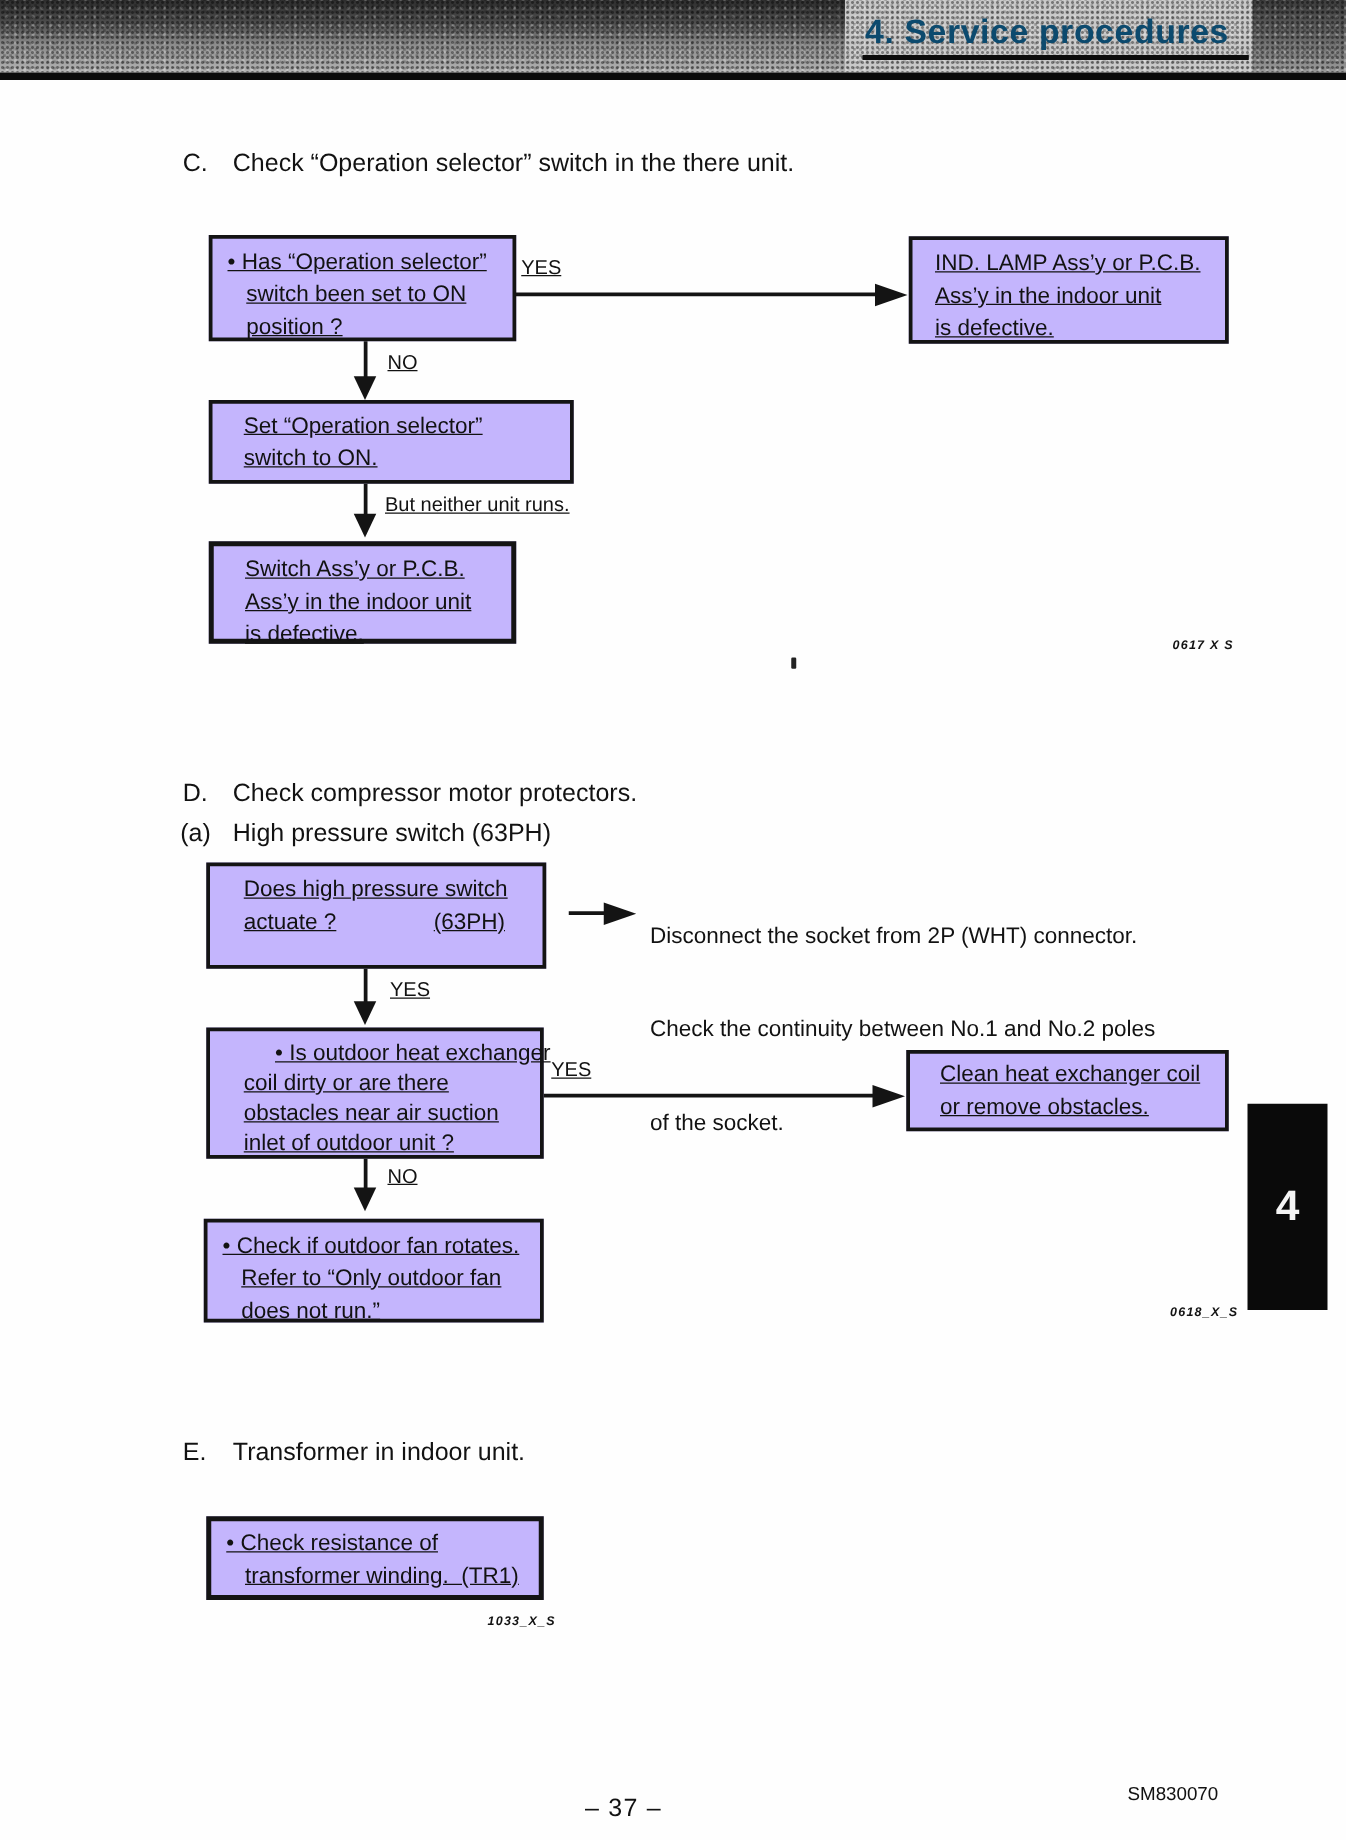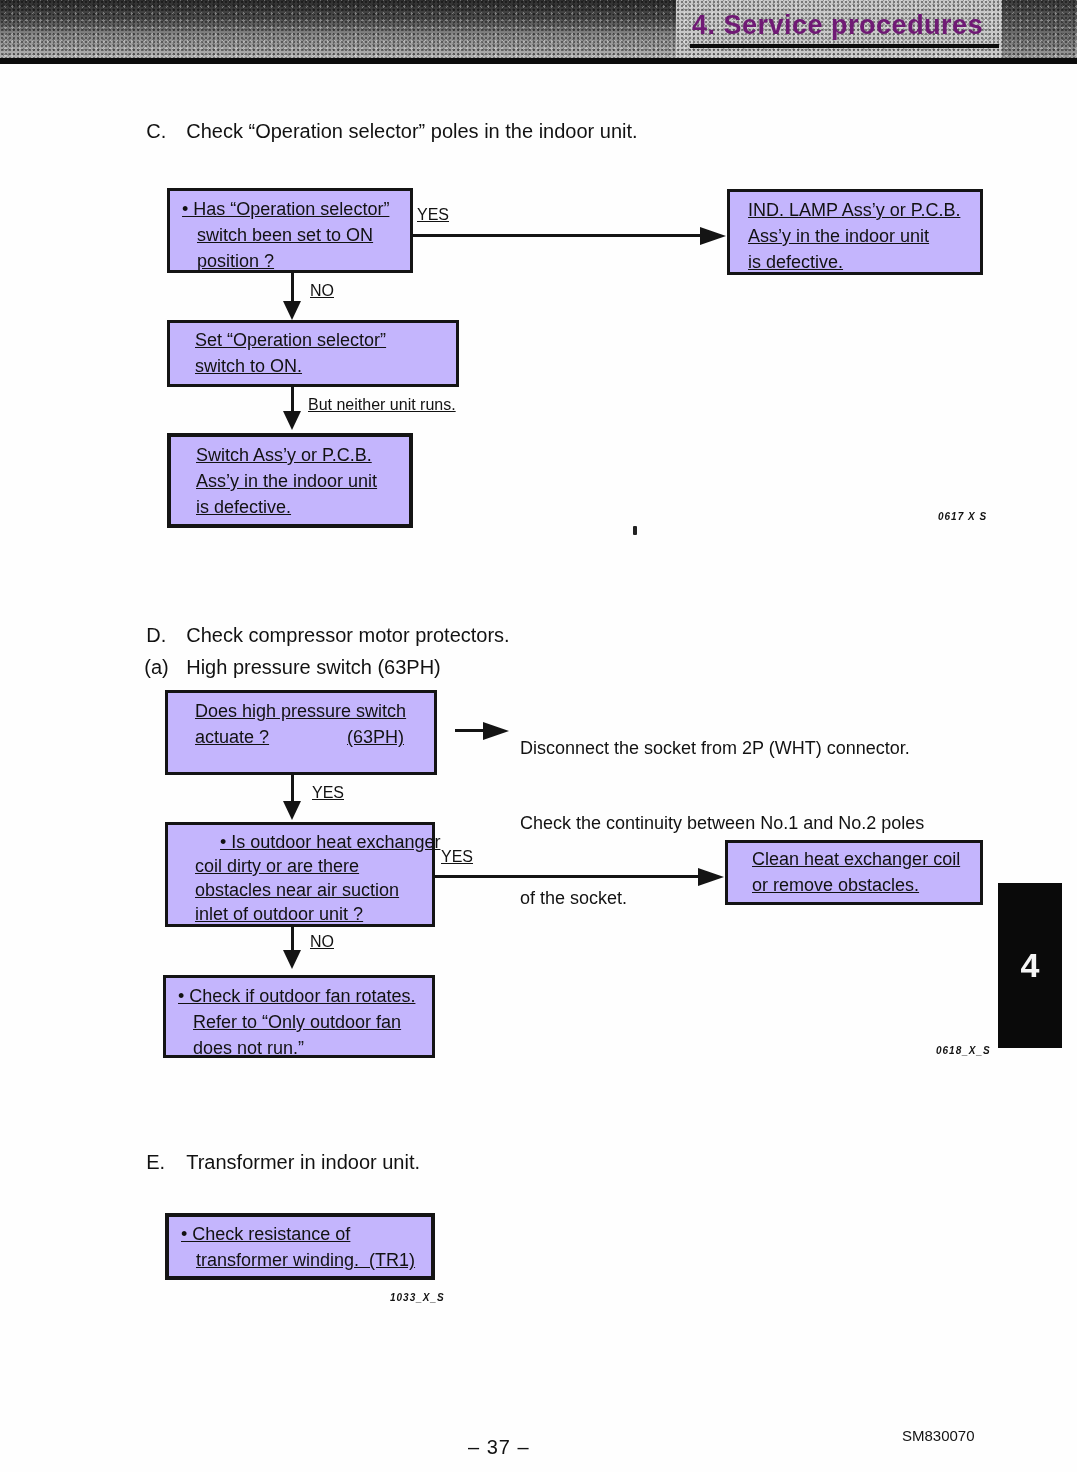--- a/index.html
+++ b/index.html
@@ -17,21 +17,21 @@
   .banner-right{position:absolute;left:1002px;top:0;width:75px;height:58px;
     background:linear-gradient(180deg,#3c3c3c 0%,#6a6a6a 55%,#9b9b9b 100%);}
   .banner-noise{position:absolute;left:0;top:0;width:1077px;height:58px;
     background-image:
       radial-gradient(rgba(0,0,0,0.40) 1px, transparent 1.3px),
       radial-gradient(rgba(255,255,255,0.30) 1px, transparent 1.3px),
       radial-gradient(rgba(0,0,0,0.25) 1px, transparent 1.4px);
     background-size:4px 4px,7px 7px,5px 5px;
     background-position:0 0,2px 3px,1px 2px;}
   .banner-title{position:absolute;left:690px;top:10px;font-size:27px;font-weight:bold;
-    letter-spacing:0.5px;color:#701a75;border-bottom:4px solid #0c0c0c;
+    letter-spacing:0.5px;color:#0c4a6e;border-bottom:4px solid #0c0c0c;
     padding:0 16px 3px 2px;white-space:pre;}
   .banner-rule{position:absolute;left:0;top:58px;width:1077px;height:6px;background:#0b0b0b;}
 
   
   .heading{position:absolute;font-size:20px;color:#121212;white-space:pre;}
   .heading .lbl{display:inline-block;width:40px;}
 
   
   .fbox{position:absolute;background:#c4b5fd;border:3px solid #141414;box-sizing:border-box;text-decoration:underline;}
   .bl{white-space:pre;font-size:18px;line-height:26px;}
@@ -63,21 +63,21 @@
   <div class="banner">
     <div class="banner-left"></div>
     <div class="banner-mid"></div>
     <div class="banner-right"></div>
     <div class="banner-noise"></div>
     <div class="banner-title">4. Service procedures</div>
   </div>
   <div class="banner-rule"></div>
 
   <div class="heading" style="left:124px;top:97px;">
-    <span class="lbl">C.</span><span>Check “Operation selector” poles in the indoor unit.</span>
+    <span class="lbl">C.</span><span>Check “Operation selector” switch in the there unit.</span>
   </div>
 
   <div class="fbox" style="left:167px;top:188px;width:246px;height:85px;padding:5px 0 0 12px;">
     <div class="bl">• Has “Operation selector”</div>
     <div class="bl cont">switch been set to ON</div>
     <div class="bl cont">position ?</div>
   </div>
 
   <div class="flabel" style="left:417px;top:206px;">YES</div>
   <div class="hline" style="left:412px;top:234px;width:290px;"></div>
@@ -95,21 +95,21 @@
 
   <div class="fbox" style="left:167px;top:320px;width:292px;height:67px;padding:4px 0 0 25px;">
     <div class="bl">Set “Operation selector”</div>
     <div class="bl">switch to ON.</div>
   </div>
 
   <div class="vline" style="left:291px;top:387px;height:26px;"></div>
   <div class="arrow-down" style="left:283px;top:411px;"></div>
   <div class="flabel" style="left:308px;top:396px;">But neither unit runs.</div>
 
-  <div class="fbox" style="left:167px;top:433px;width:246px;height:95px;padding:5px 0 0 25px;border-width:4px;">
+  <div class="fbox" style="left:167px;top:433px;width:246px;height:82px;padding:5px 0 0 25px;border-width:4px;">
     <div class="bl">Switch Ass’y or P.C.B.</div>
     <div class="bl">Ass’y in the indoor unit</div>
     <div class="bl">is defective.</div>
   </div>
 
   <div class="figcode" style="left:938px;top:511px;">0617 X S</div>
   <div class="speck"></div>
 
   <div class="heading" style="left:124px;top:601px;">
     <span class="lbl">D.</span><span>Check compressor motor protectors.</span>

